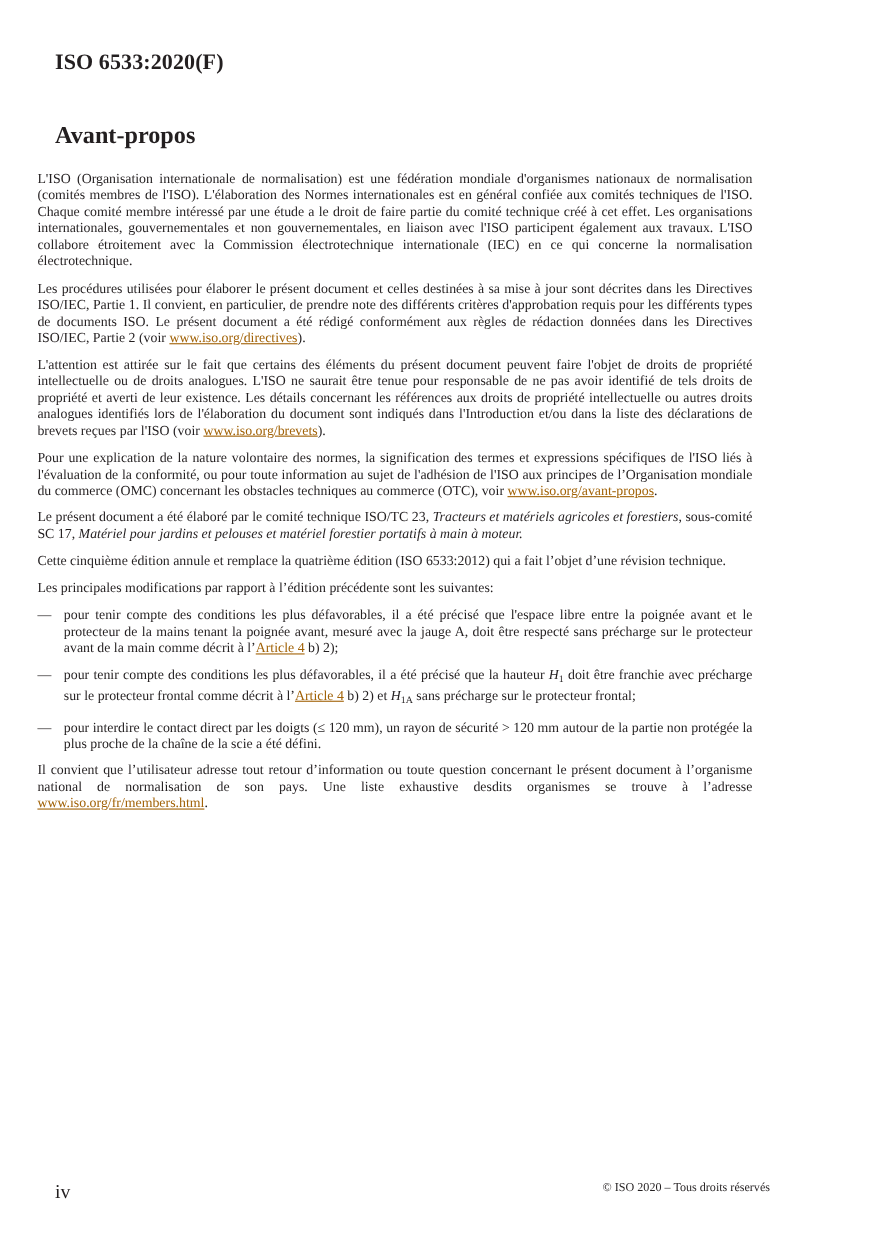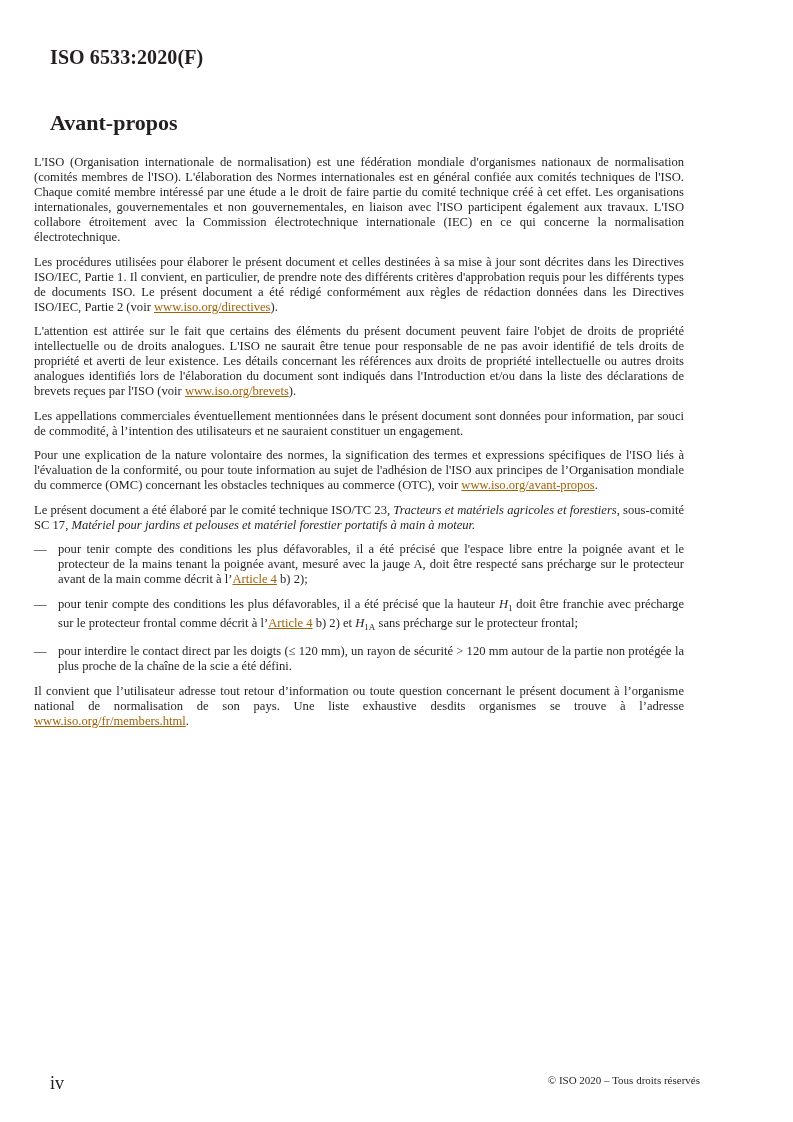--- a/index.html
+++ b/index.html
@@ -24,27 +24,28 @@
 
 <h1 class="title">Avant-propos</h1>
 
 <div class="content">
   <p>L'ISO (Organisation internationale de normalisation) est une fédération mondiale d'organismes nationaux de normalisation (comités membres de l'ISO). L'élaboration des Normes internationales est en général confiée aux comités techniques de l'ISO. Chaque comité membre intéressé par une étude a le droit de faire partie du comité technique créé à cet effet. Les organisations internationales, gouvernementales et non gouvernementales, en liaison avec l'ISO participent également aux travaux. L'ISO collabore étroitement avec la Commission électrotechnique internationale (IEC) en ce qui concerne la normalisation électrotechnique.</p>
 
   <p><span>Les procédures utilisées pour élaborer le présent document et celles destinées à sa mise à jour sont décrites dans les Directives ISO/IEC, Partie 1. Il convient, en particulier, de prendre note des différents critères d'approbation requis pour les différents types de documents ISO. Le présent document a été rédigé conformément aux règles de rédaction données dans les Directives ISO/IEC, Partie 2 (voir </span><a>www.iso.org/directives</a><span>).</span></p>
 
   <p><span>L'attention est attirée sur le fait que certains des éléments du présent document peuvent faire l'objet de droits de propriété intellectuelle ou de droits analogues. L'ISO ne saurait être tenue pour responsable de ne pas avoir identifié de tels droits de propriété et averti de leur existence. Les détails concernant les références aux droits de propriété intellectuelle ou autres droits analogues identifiés lors de l'élaboration du document sont indiqués dans l'Introduction et/ou dans la liste des déclarations de brevets reçues par l'ISO (voir </span><a>www.iso.org/brevets</a><span>).</span></p>
 
-  <p>Les appellations commerciales éventuellement mentionnées dans le présent document sont données pour information, par souci de commodité, à l’intention des utilisateurs et ne sauraient constituer un engagement.</p>
 
   <p><span>Pour une explication de la nature volontaire des normes, la signification des termes et expressions spécifiques de l'ISO liés à l'évaluation de la conformité, ou pour toute information au sujet de l'adhésion de l'ISO aux principes de l’Organisation mondiale du commerce (OMC) concernant les obstacles techniques au commerce (OTC), voir </span><a>www.iso.org/avant-propos</a><span>.</span></p>
 
   <p><span>Le présent document a été élaboré par le comité technique ISO/TC 23, </span><i>Tracteurs et matériels agricoles et forestiers</i><span>, sous-comité SC 17, </span><i>Matériel pour jardins et pelouses et matériel forestier portatifs à main à moteur</i><i>.</i></p>
 
+  <p>Cette cinquième édition annule et remplace la quatrième édition (ISO 6533:2012) qui a fait l’objet d’une révision technique.</p>
 
+  <p>Les principales modifications par rapport à l’édition précédente sont les suivantes:</p>
 
   <ul class="list">
     <li>
       <span class="dash">—</span>
       <span>pour tenir compte des conditions les plus défavorables, il a été précisé que l'espace libre entre la poignée avant et le protecteur de la mains tenant la poignée avant, mesuré avec la jauge A, doit être respecté sans précharge sur le protecteur avant de la main comme décrit à l’</span><a>Article 4</a><span> b) 2);</span>
     </li>
     <li>
       <span class="dash">—</span>
       <span>pour tenir compte des conditions les plus défavorables, il a été précisé que la hauteur </span><i><span>H</span><sub class="sub">1</sub></i><span> doit être franchie avec précharge sur le protecteur frontal comme décrit à l’</span><a>Article 4</a><span> b) 2) et </span><i><span>H</span><sub class="sub">1A</sub></i><span> sans précharge sur le protecteur frontal;</span>
     </li>

